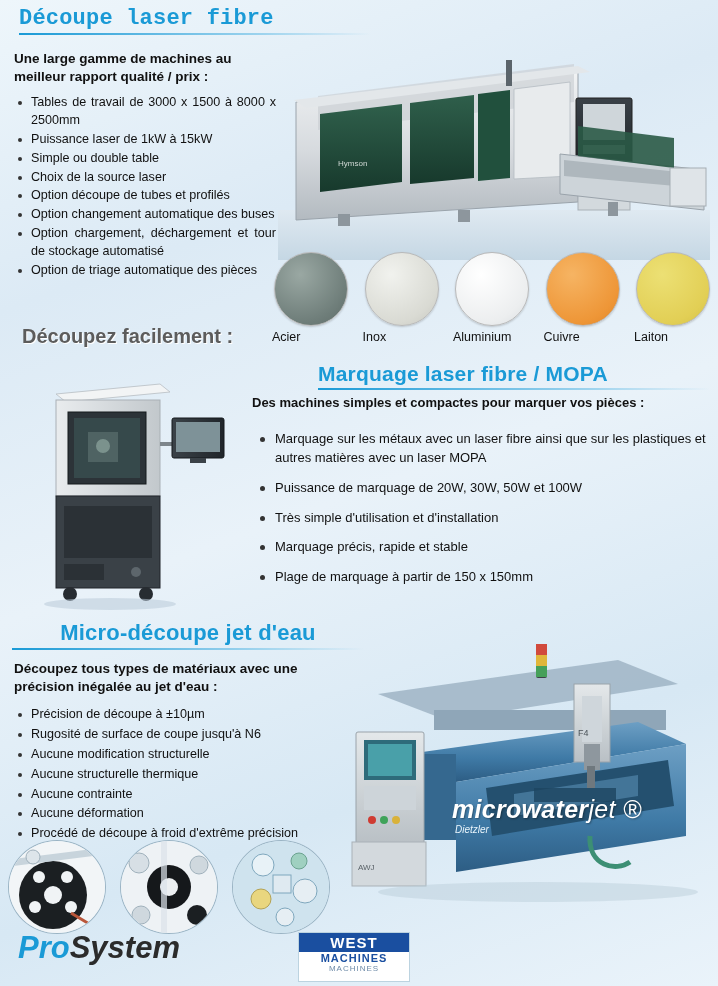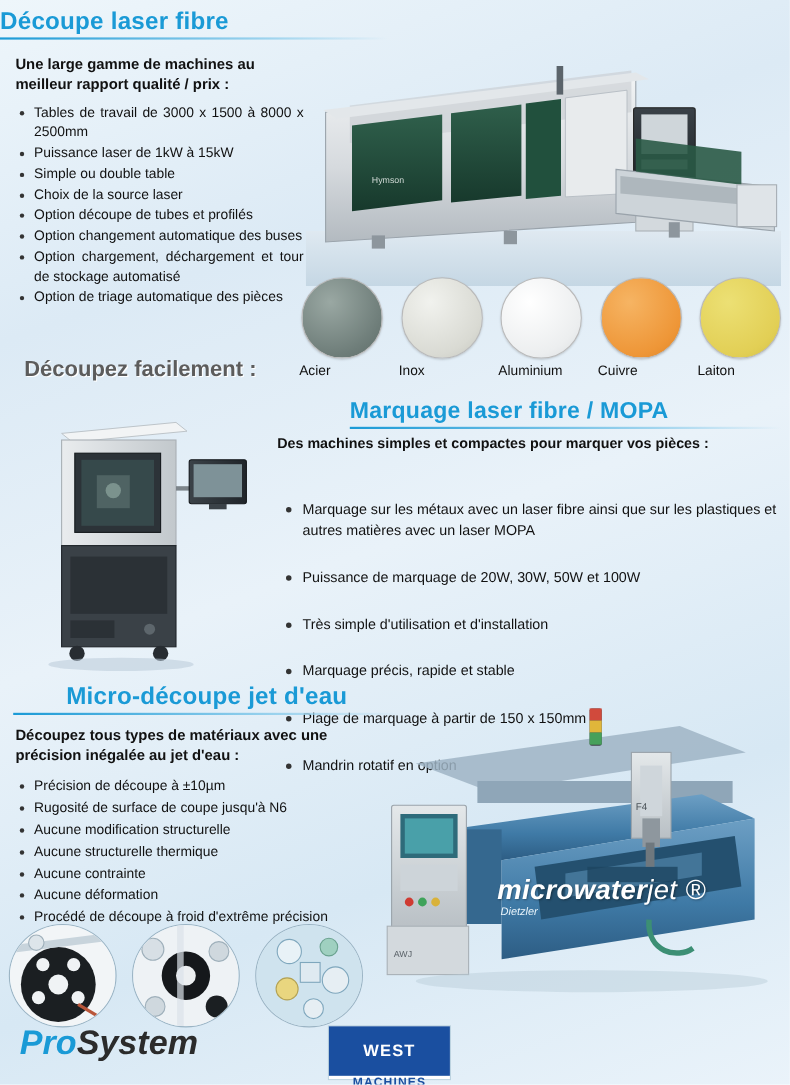--- a/index.html
+++ b/index.html
@@ -60,23 +60,24 @@
     top: 7px;
     width: 4px;
     height: 4px;
     border-radius: 50%;
     background: #333;
   }
 
   
   #sec-laser-title {
     position: absolute;
-    left: 0;
+    left: 19px;
     top: 6px;
     width: 352px;
+    font-family: Liberation Mono, monospace;
   }
   #laser-lead {
     position: absolute;
     left: 14px;
     top: 50px;
     width: 256px;
   }
   #laser-list {
     position: absolute;
     left: 14px;
@@ -151,21 +152,20 @@
     left: 252px;
     top: 424px;
     width: 460px;
   }
   #marquage-list li {
     font-size: 13px;
     padding-left: 23px;
     margin-bottom: 11px;
     line-height: 1.45;
     text-align: left;
-    margin-top: 24px;
   }
   #marquage-list li:before {
     left: 8px;
     top: 7px;
     width: 5px;
     height: 5px;
   }
 
   
   #marking-machine {
@@ -267,21 +267,21 @@
     background: #ffffff;
     border: 1px solid #bcd3e0;
     text-align: center;
   }
   #west-logo .w1 {
     background: #1a4fa0;
     color: #ffffff;
     font-weight: bold;
     font-size: 15px;
     letter-spacing: 1px;
-    padding: 14px 0;
+    padding: 1px 0;
   }
   #west-logo .w2 {
     color: #1a4fa0;
     font-weight: bold;
     font-size: 11px;
     letter-spacing: 1px;
   }
   #west-logo .w3 {
     color: #6d8aa8;
     font-size: 8px;
@@ -401,21 +401,20 @@
   </div>
 
   <div id="marquage-lead" class="lead">Des machines simples et compactes pour marquer vos pièces :</div>
 
   <ul class="bullets" id="marquage-list">
     <li>Marquage sur les métaux avec un laser fibre ainsi que sur les plastiques et autres matières avec un laser MOPA</li>
     <li>Puissance de marquage de 20W, 30W, 50W et 100W</li>
     <li>Très simple d'utilisation et d'installation</li>
     <li>Marquage précis, rapide et stable</li>
     <li>Plage de marquage à partir de 150 x 150mm</li>
-    <li>Mandrin rotatif en option</li>
   </ul>
 
   <div id="marking-machine">
     <svg width="206" height="240" viewBox="0 0 206 240">
       <defs>
         <linearGradient id="mgrey" x1="0" y1="0" x2="1" y2="0">
           <stop offset="0%" stop-color="#e9ecee"></stop>
           <stop offset="100%" stop-color="#c2c8cc"></stop>
         </linearGradient>
         <linearGradient id="mdark" x1="0" y1="0" x2="1" y2="0">

